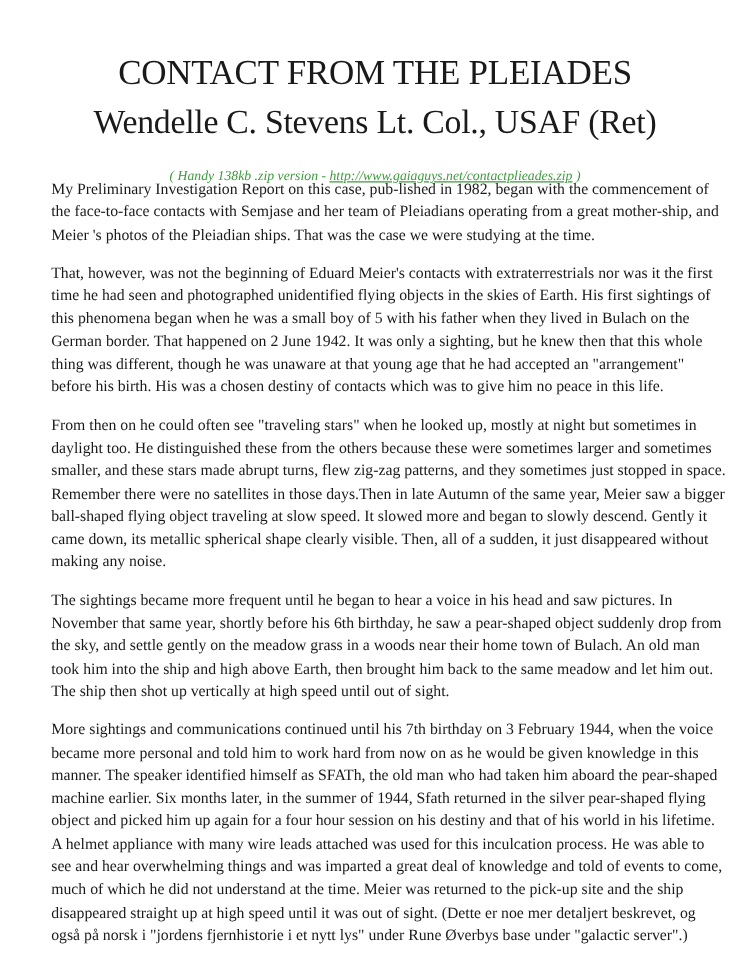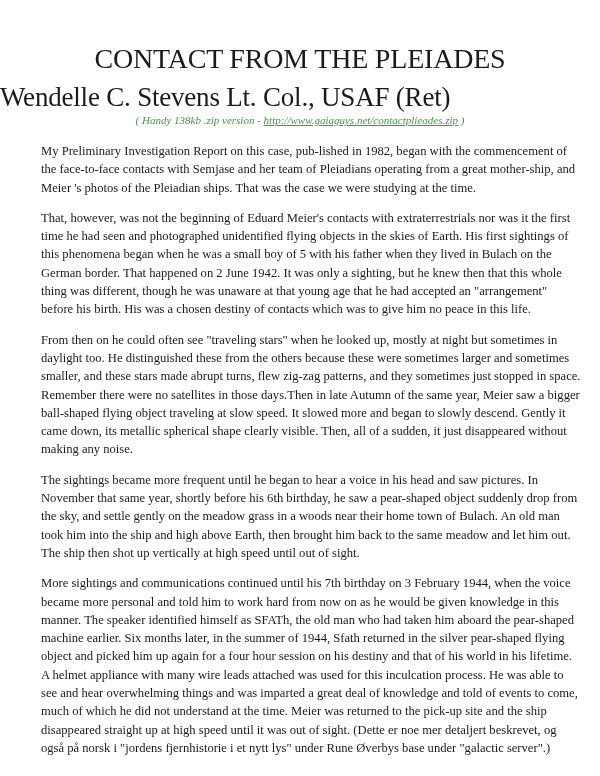--- a/index.html
+++ b/index.html
@@ -29,30 +29,30 @@
       line-height: 34px;
       margin: 0;
       font-weight: normal;
       letter-spacing: -0.2px;
     }
     .author {
       position: absolute;
       top: 80px;
       left: 0;
       width: 600px;
-      text-align: left;
+      text-align: center;
       font-size: 27px;
       line-height: 34px;
       margin: 0;
       font-weight: normal;
       letter-spacing: -0.2px;
     }
     .subtitle {
       position: absolute;
-      top: 113px;
+      top: 134px;
       left: 0;
       width: 600px;
       text-align: center;
       font-size: 11px;
       line-height: 14px;
       font-style: italic;
       color: #3d9a3d;
     }
     .subtitle a {
       color: #3d9a3d;

